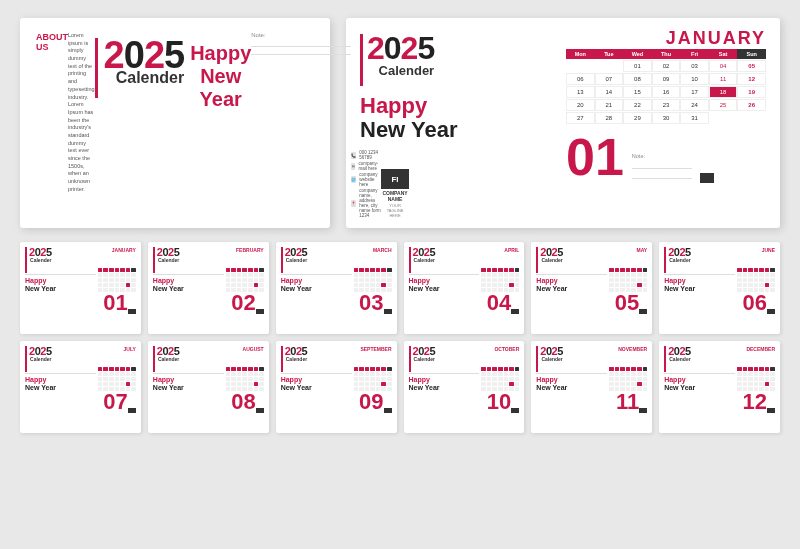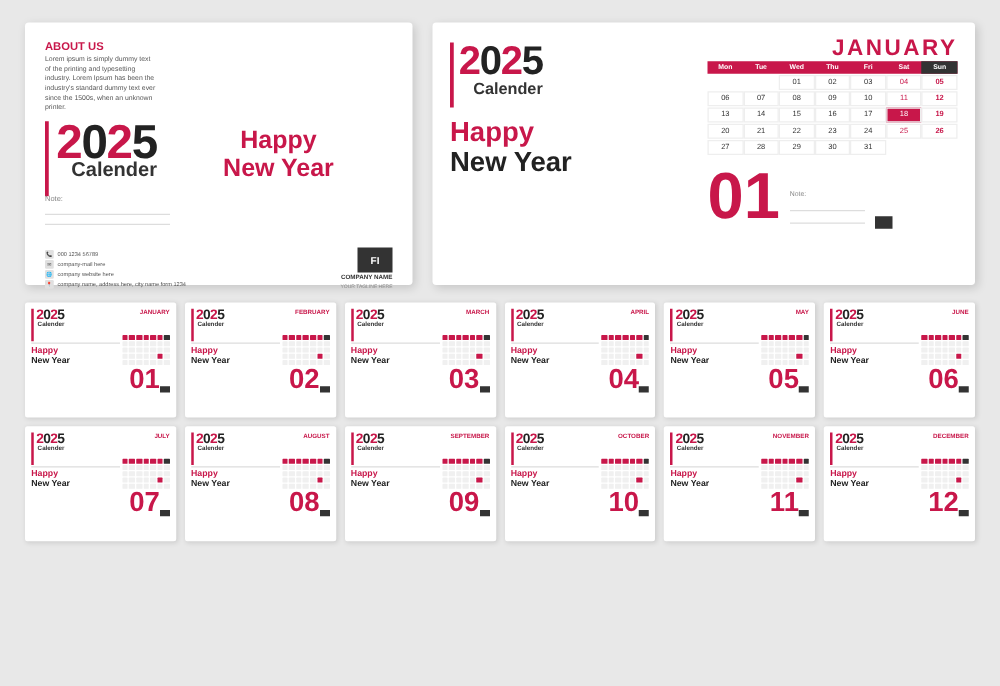--- a/index.html
+++ b/index.html
@@ -25,21 +25,21 @@
 
     
     .left-card {
       background: white;
       width: 310px;
       height: 210px;
       border-radius: 3px;
       box-shadow: 2px 2px 8px rgba(0,0,0,0.15);
       padding: 14px 16px 10px;
       display: flex;
-      flex-direction: column;
+      flex-direction: row;
       position: relative;
     }
     .about-us-title {
       color: #c8174a;
       font-size: 9px;
       font-weight: bold;
       margin-bottom: 3px;
     }
     .about-us-text {
       font-size: 5.5px;

